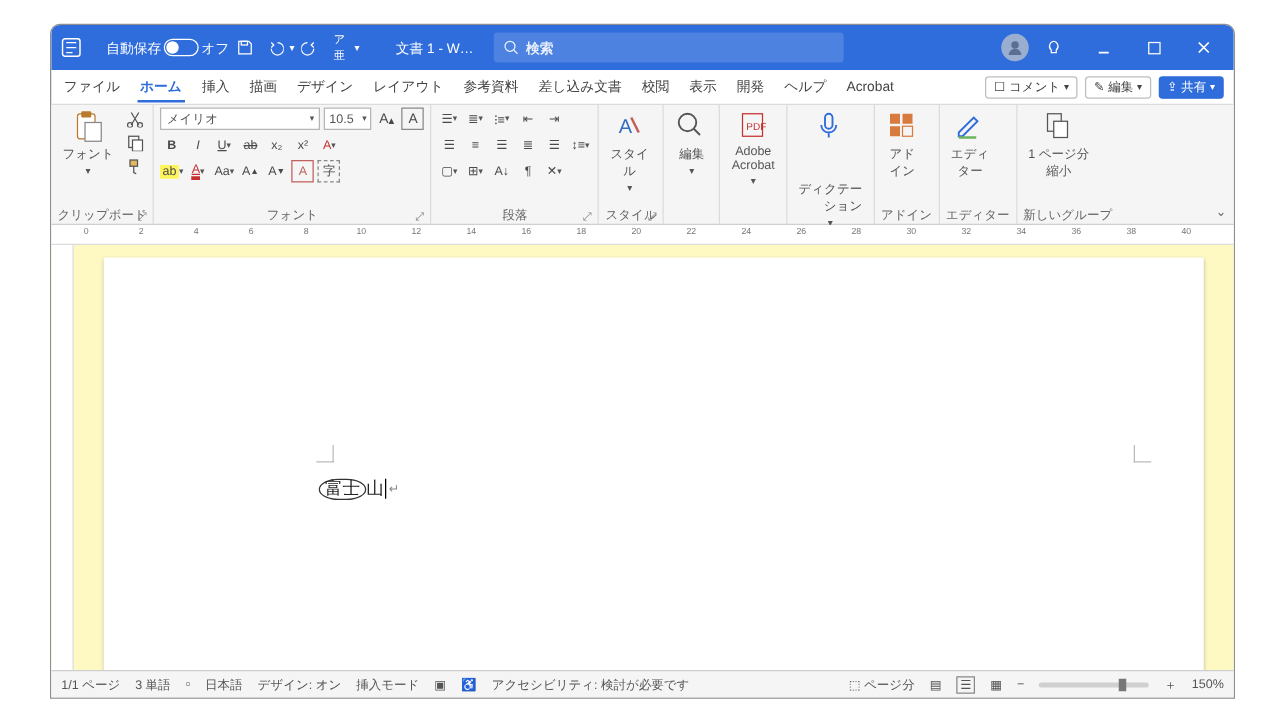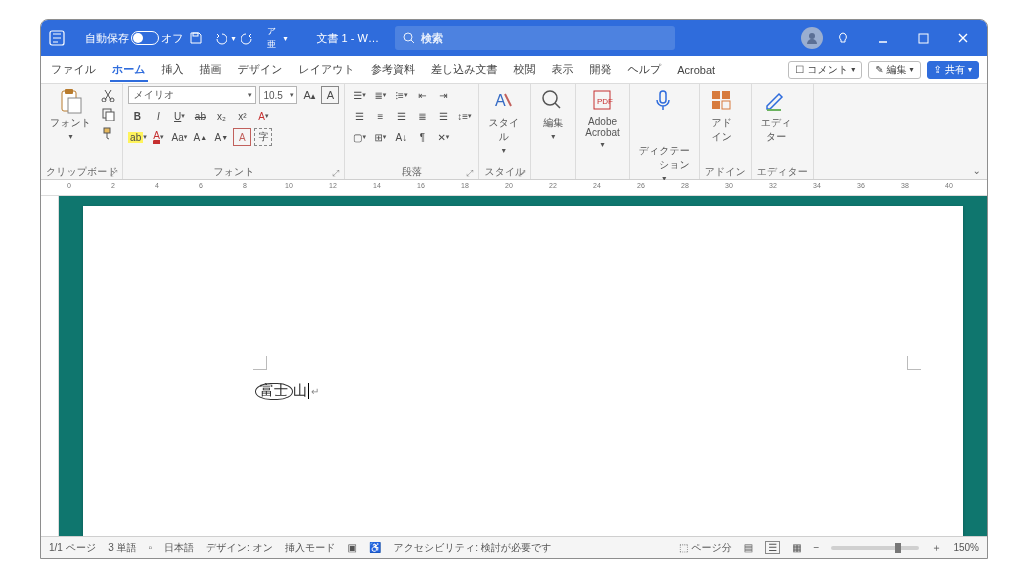--- a/index.html
+++ b/index.html
@@ -28,21 +28,21 @@
 .vcol{display:flex;flex-direction:column;gap:1px;}
 .ico{width:18px;height:18px;display:flex;align-items:center;justify-content:center;color:#4a4a4a;}
 .bigbtn{display:flex;flex-direction:column;align-items:center;justify-content:flex-start;padding:2px 4px;gap:2px;}
 .bigbtn .bigico{width:26px;height:26px;}
 .fontname{width:128px;height:18px;border:1px solid #b5b5b5;background:#fff;padding:0 4px;display:flex;align-items:center;justify-content:space-between;}
 .fontsize{width:38px;height:18px;border:1px solid #b5b5b5;background:#fff;padding:0 3px;display:flex;align-items:center;justify-content:space-between;}
 .row{display:flex;gap:3px;align-items:center;}
 .tri{font-size:7px;color:#555;}
 .ruler{height:16px;background:#fff;border-bottom:1px solid #dcdcdc;position:relative;font-size:7px;color:#777;}
 .ruler .num{position:absolute;top:2px;transform:translateX(-50%);}
-.doc-area{flex:1;background:#0f766e;overflow:hidden;position:relative;}
+.doc-area{flex:1;background:#fef9c3;overflow:hidden;position:relative;}
 .vruler{position:absolute;left:0;top:0;bottom:0;width:18px;background:#fff;border-right:1px solid #dcdcdc;font-size:7px;color:#777;}
 .page{position:absolute;left:42px;top:10px;width:880px;height:520px;background:#fff;box-shadow:0 1px 3px rgba(0,0,0,.25);}
 .margin-tl{position:absolute;left:170px;top:150px;width:14px;height:14px;border-right:1px solid #bbb;border-bottom:1px solid #bbb;}
 .margin-tr{position:absolute;right:42px;top:150px;width:14px;height:14px;border-left:1px solid #bbb;border-bottom:1px solid #bbb;}
 .content{position:absolute;left:172px;top:176px;display:flex;align-items:center;font-family:"Meiryo";font-size:14px;color:#222;}
 .enclosed{display:inline-flex;align-items:center;justify-content:center;border:1.2px solid #333;border-radius:50%/60%;padding:0 4px;height:17px;}
 .cursor{display:inline-block;width:1px;height:16px;background:#000;margin-left:1px;}
 .pmark{font-size:10px;color:#888;margin-left:2px;}
 .status{height:22px;background:#f5f5f5;border-top:1px solid #cfcfcf;display:flex;align-items:center;font-size:10px;color:#555;padding:0 8px;gap:12px;}
 .status .flex{flex:1;}
@@ -354,20 +354,33 @@
               <path d="M4 18L16 6l3 3L7 21H4z" fill="none" stroke="#2f6cdc" stroke-width="1.5"></path>
               <path d="M4 22h14" stroke="#6bb35f" stroke-width="2"></path>
             </svg>
         <span style="white-space:pre;text-align:center;">エディ
 ター</span>
       </div>
         </div>
       <div class="label"><span>エディター</span></div>
     </div>
 
+    <div class="group" style="border-right:none;">
+      <div class="body">
+          <div class="bigbtn">
+        <svg class="bigico" width="24" height="24">
+              <rect x="4" y="3" width="11" height="14" fill="none" stroke="#555"></rect>
+              <rect x="9" y="9" width="11" height="13" fill="#fff" stroke="#555"></rect>
+            </svg>
+        <span style="white-space:pre;text-align:center;">1 ページ分
+縮小</span>
+      </div>
+        </div>
+      <div class="label"><span>新しいグループ</span></div>
+    </div>
     <span class="collapse">⌄</span>
   </div>
 
   <div class="ruler">
   <div class="num" style="left: 28px;">0</div>
       <div class="num" style="left: 72px;">2</div>
       <div class="num" style="left: 116px;">4</div>
       <div class="num" style="left: 160px;">6</div>
       <div class="num" style="left: 204px;">8</div>
       <div class="num" style="left: 248px;">10</div>

